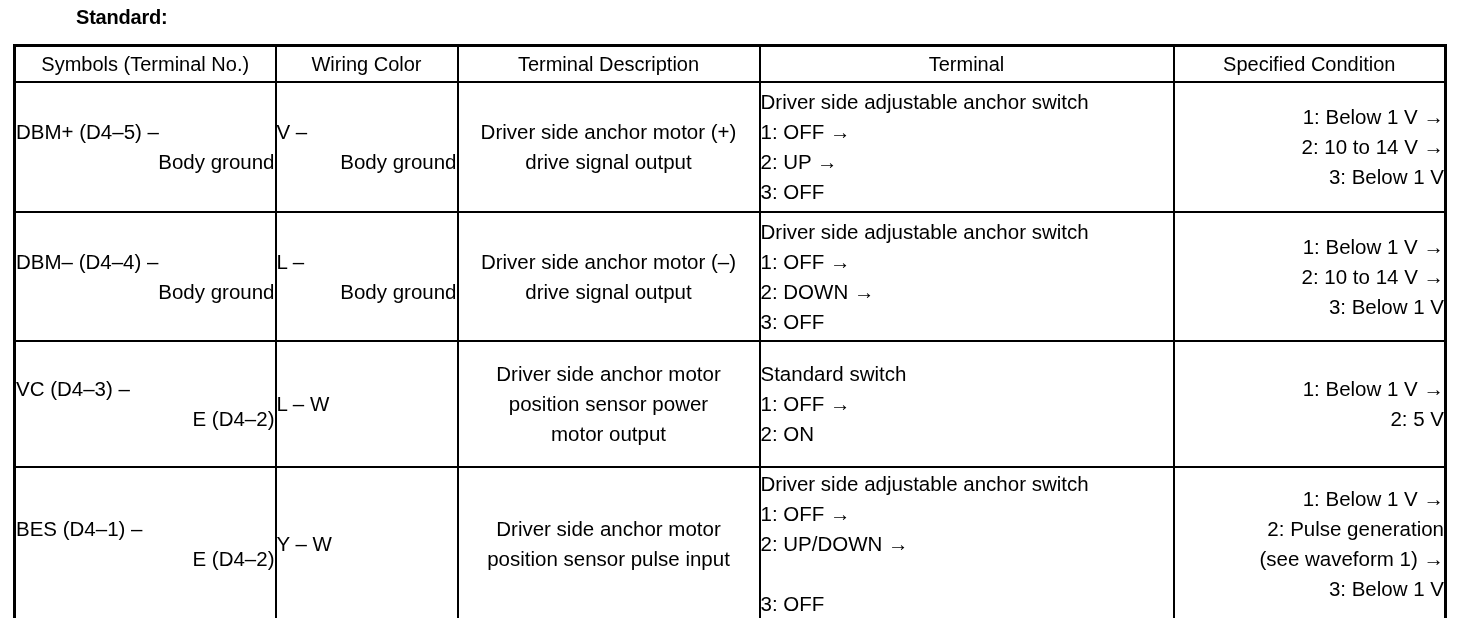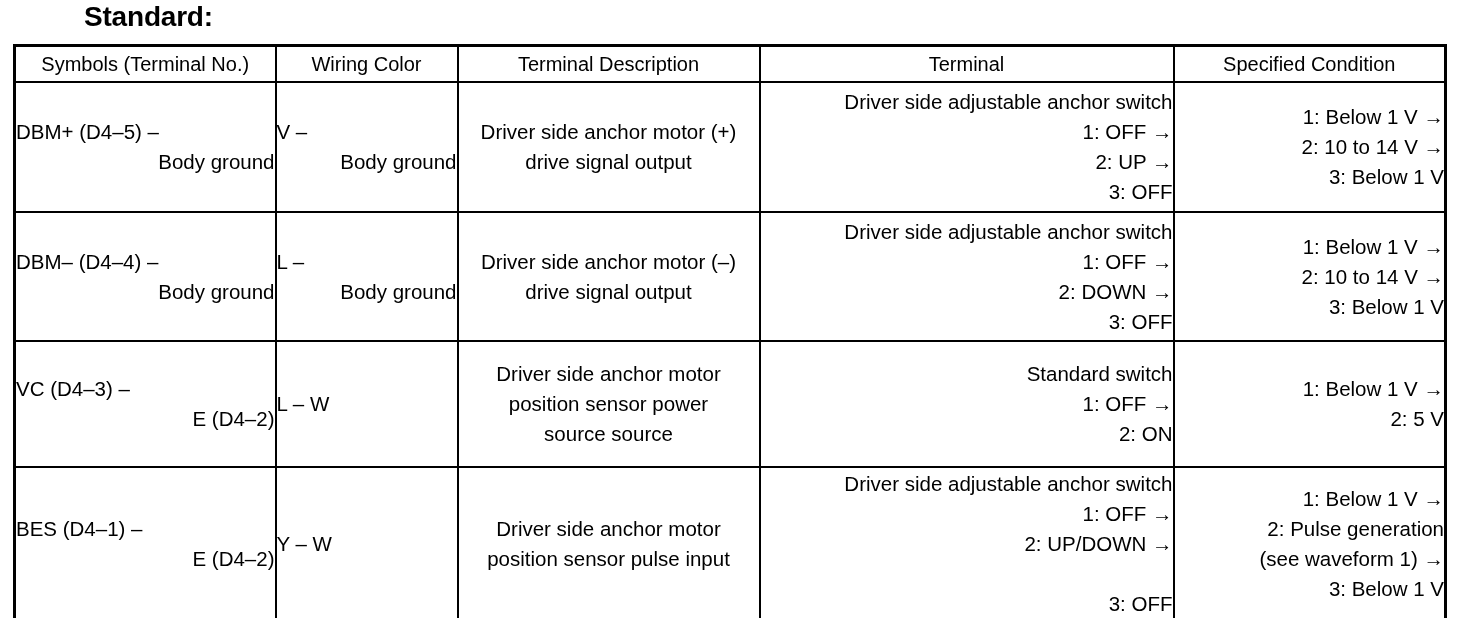--- a/index.html
+++ b/index.html
@@ -14,23 +14,23 @@
     color: #000000;
     overflow: hidden;
   }
   .page {
     position: relative;
     width: 1472px;
     height: 618px;
   }
   .page-title {
     position: absolute;
-    left: 84px;
+    left: 76px;
     top: 2px;
-    font-size: 28px;
+    font-size: 20px;
     font-weight: bold;
     letter-spacing: -0.2px;
     line-height: 30px;
     white-space: nowrap;
   }
   .spec-table {
     position: absolute;
     left: 13px;
     top: 44px;
     width: 1431px;
@@ -74,21 +74,21 @@
   .cell-wire .ln2 { text-align: right; white-space: nowrap; }
 
   .cell-desc {
     padding: 0 8px 0 10px;
     text-align: left;
   }
   .cell-desc .ln { white-space: nowrap; text-align: center; }
 
   .cell-cond {
     padding: 0 8px 0 10px;
-    text-align: right;
+    text-align: left;
   }
   .cell-cond .ln { white-space: nowrap; min-height: 30px; }
 
   .cell-spec {
     padding: 0 8px 0 10px;
     text-align: right;
   }
   .cell-spec .ln { white-space: nowrap; }
 
   .r1 { height: 130px; }
@@ -180,21 +180,21 @@
         <td class="cell cell-sym">
           <div class="ln1">VC (D4–3) –</div>
           <div class="ln2">E (D4–2)</div>
         </td>
         <td class="cell cell-wire">
           <div class="ln1">L – W</div>
         </td>
         <td class="cell cell-desc">
           <div class="ln">Driver side anchor motor</div>
           <div class="ln">position sensor power</div>
-          <div class="ln">source source</div>
+          <div class="ln">motor output</div>
         </td>
         <td class="cell cell-cond">
           <div class="ln">Standard switch</div>
           <div class="ln">1: OFF →</div>
           <div class="ln">2: ON</div>
         </td>
         <td class="cell cell-spec">
           <div class="ln">1: Below 1 V →</div>
           <div class="ln">2: 5 V</div>
         </td>

